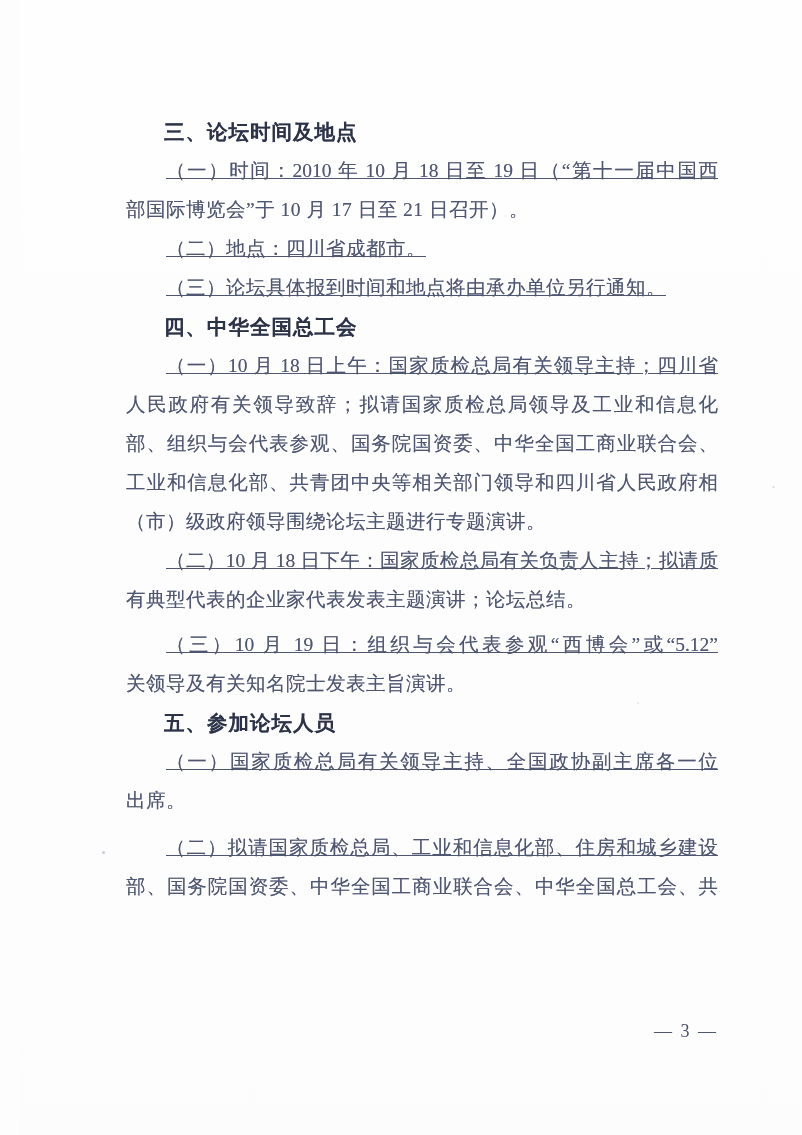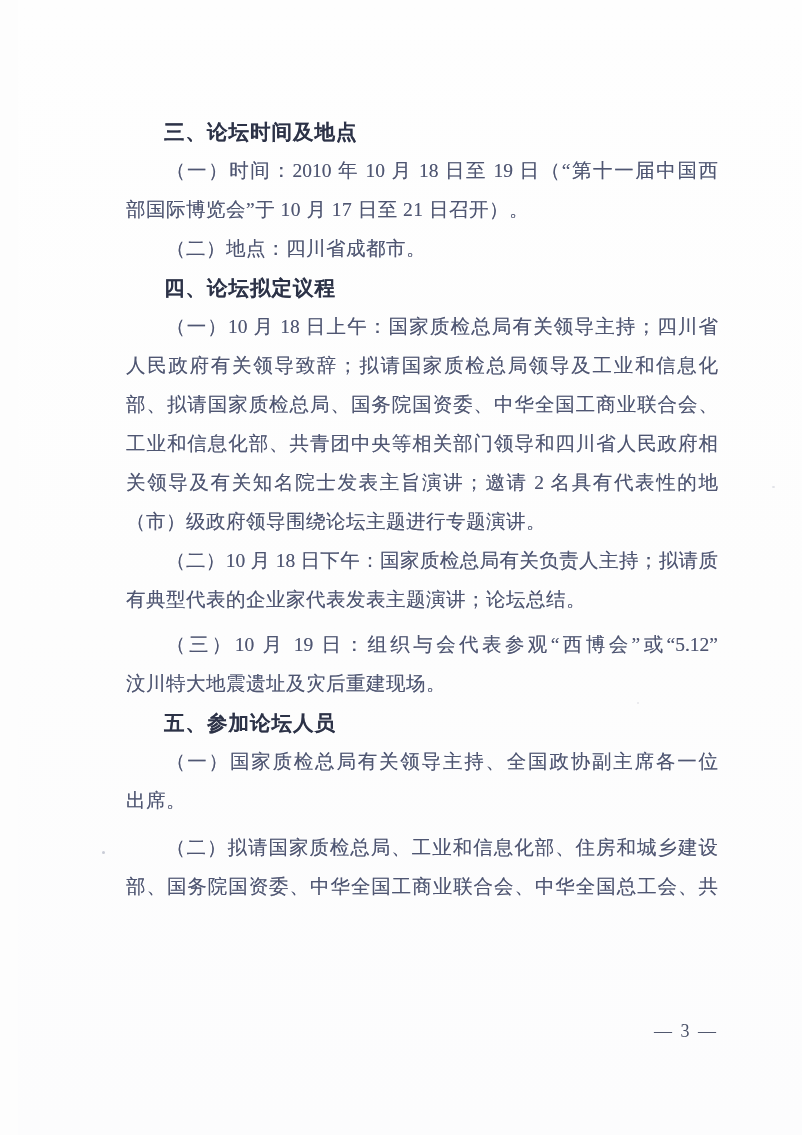--- a/index.html
+++ b/index.html
@@ -35,21 +35,21 @@
     letter-spacing: 0.5px;
     white-space: nowrap;
     text-shadow: 0 0 0.6px rgba(79,86,114,0.55);
   }
   .just {
     white-space: normal;
     text-align: justify;
     text-align-last: justify;
     letter-spacing: 0;
   }
-  .ind { padding-left: 40px; }
+  .ind { padding-left: 40px; text-decoration: underline; }
   .h {
     font-family: "Liberation Sans", "DejaVu Sans", sans-serif;
     font-weight: 700;
     font-size: 20.5px;
     color: #2c3247;
     letter-spacing: 1px;
     padding-left: 38px;
     text-shadow: 0 0 0.5px rgba(44,50,71,0.6);
   }
   .gap6 { margin-top: 6px; }
@@ -76,31 +76,31 @@
 </head>
 <body>
 
 <div class="doc-page">
 
   <div class="doc-body">
     <div class="line h">三、论坛时间及地点</div>
     <div class="line ind just">（一）时间：2010 年 10 月 18 日至 19 日（“第十一届中国西</div>
     <div class="line">部国际博览会”于 10 月 17 日至 21 日召开）。</div>
     <div class="line ind">（二）地点：四川省成都市。</div>
-    <div class="line h">四、论坛拟定议程</div>
+    <div class="line ind">（三）论坛具体报到时间和地点将由承办单位另行通知。</div>
+    <div class="line h">四、中华全国总工会</div>
     <div class="line ind just">（一）10 月 18 日上午：国家质检总局有关领导主持；四川省</div>
     <div class="line just">人民政府有关领导致辞；拟请国家质检总局领导及工业和信息化</div>
-    <div class="line just">部、拟请国家质检总局、国务院国资委、中华全国工商业联合会、</div>
+    <div class="line just">部、组织与会代表参观、国务院国资委、中华全国工商业联合会、</div>
     <div class="line just">工业和信息化部、共青团中央等相关部门领导和四川省人民政府相</div>
-    <div class="line just">关领导及有关知名院士发表主旨演讲；邀请 2 名具有代表性的地</div>
     <div class="line">（市）级政府领导围绕论坛主题进行专题演讲。</div>
     <div class="line ind just">（二）10 月 18 日下午：国家质检总局有关负责人主持；拟请质</div>
     <div class="line">有典型代表的企业家代表发表主题演讲；论坛总结。</div>
     <div class="line ind just gap6">（三）10 月 19 日：组织与会代表参观“西博会”或“5.12”</div>
-    <div class="line">汶川特大地震遗址及灾后重建现场。</div>
+    <div class="line">关领导及有关知名院士发表主旨演讲。</div>
     <div class="line h">五、参加论坛人员</div>
     <div class="line ind just">（一）国家质检总局有关领导主持、全国政协副主席各一位</div>
     <div class="line">出席。</div>
     <div class="line ind just gap8">（二）拟请国家质检总局、工业和信息化部、住房和城乡建设</div>
     <div class="line just">部、国务院国资委、中华全国工商业联合会、中华全国总工会、共</div>
   </div>
 
   <div class="page-footer">— 3 —</div>
 
   <div class="speck speck-1"></div>

